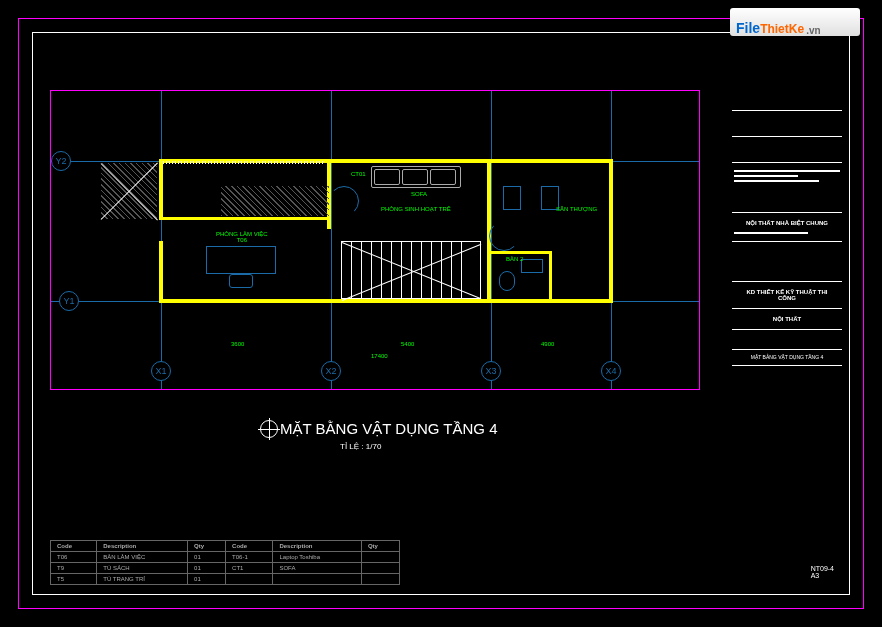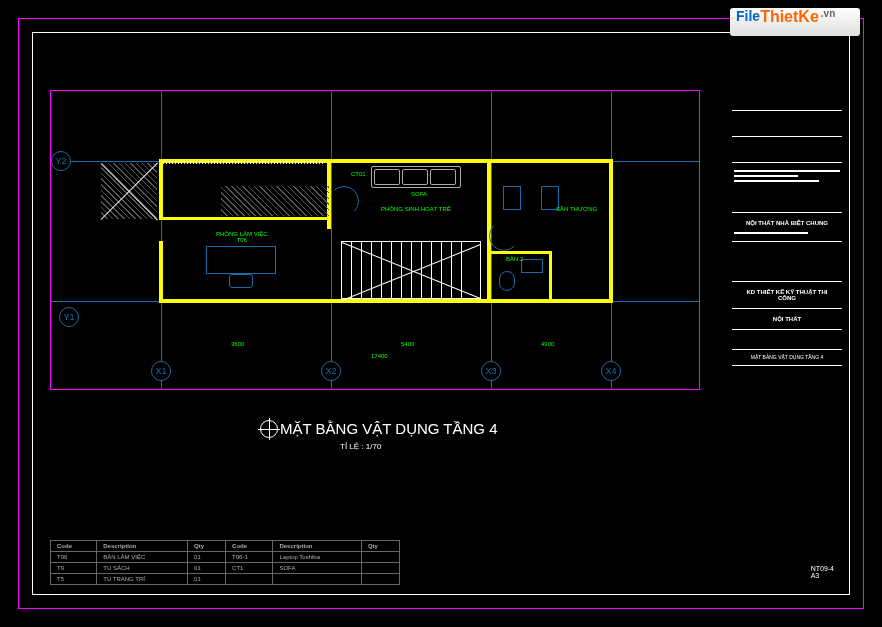--- a/index.html
+++ b/index.html
@@ -21,23 +21,23 @@
 .title-symbol{position:absolute;left:260px;top:420px;width:18px;height:18px;border:1px solid #fff;border-radius:50%}
 .title-symbol::before{content:"";position:absolute;left:50%;top:-3px;bottom:-3px;width:1px;background:#fff}
 .title-symbol::after{content:"";position:absolute;top:50%;left:-3px;right:-3px;height:1px;background:#fff}
 .title-block{position:absolute;right:40px;top:40px;width:110px;bottom:40px}
 .tb-row{border-top:1px solid #fff;padding:4px 2px}
 .tb-text{color:#fff;font-size:5px;line-height:1.3}
 .tb-header{color:#fff;font-size:6px;font-weight:bold;text-align:center;padding:3px}
 .schedule{position:absolute;left:50px;bottom:42px;width:350px}
 .schedule table{border-collapse:collapse;width:100%}
 .schedule td,.schedule th{border:1px solid #666;color:#aaa;font-size:6px;padding:2px 6px;text-align:left}
-.watermark-logo{position:absolute;right:22px;top:8px;width:130px;height:28px;background:linear-gradient(#fff,#e0e0e0);border-radius:3px;display:flex;align-items:flex-start;padding:0 6px;font-weight:bold}
+.watermark-logo{position:absolute;right:22px;top:8px;width:130px;height:28px;background:linear-gradient(#fff,#e0e0e0);border-radius:3px;display:flex;align-items:flex-end;padding:0 6px;font-weight:bold}
 .wm-file{color:#0066cc;font-size:14px}
-.wm-tk{color:#ff6600;font-size:16px}
+.wm-tk{color:#ff6600;font-size:12px}
 .wm-vn{color:#666;font-size:10px;margin-left:2px}
 .watermark-text{position:absolute;left:50%;top:550px;transform:translateX(-50%);color:rgba(200,200,200,0.55);font-size:22px;font-weight:500;white-space:nowrap}
 .stairs{position:absolute;left:360px;top:230px;width:100px;height:60px}
 .stair-step{position:absolute;top:0;bottom:0;width:1px;background:#fff}
 .diag{position:absolute;width:120px;height:1px;background:#fff;transform-origin:left center}
 .door-arc{position:absolute;width:30px;height:30px;border:1px solid #1a6ba8;border-radius:50%;clip-path:polygon(0 0,100% 0,100% 100%)}
 .hatch{position:absolute;background:repeating-linear-gradient(45deg,#555 0,#555 1px,transparent 1px,transparent 4px)}
 .sofa{position:absolute;border:1px solid #aaa;border-radius:2px}
 .balcony-rail{position:absolute;background:repeating-linear-gradient(90deg,#fff 0,#fff 1px,transparent 1px,transparent 3px)}
 .dwg-num{position:absolute;right:48px;bottom:48px;color:#fff;font-size:7px}
@@ -60,21 +60,21 @@
 
     <div class="grid-line grid-h" style="top:70px"></div>
     <div class="grid-line grid-h" style="top:210px"></div>
 
     <div class="grid-line grid-v" style="left:110px"></div>
     <div class="grid-line grid-v" style="left:280px"></div>
     <div class="grid-line grid-v" style="left:440px"></div>
     <div class="grid-line grid-v" style="left:560px"></div>
 
     <div class="grid-bubble" style="left:0;top:60px">Y2</div>
-    <div class="grid-bubble" style="left:8px;top:216px">Y1</div>
+    <div class="grid-bubble" style="left:8px;top:200px">Y1</div>
     <div class="grid-bubble" style="left:100px;top:270px">X1</div>
     <div class="grid-bubble" style="left:270px;top:270px">X2</div>
     <div class="grid-bubble" style="left:430px;top:270px">X3</div>
     <div class="grid-bubble" style="left:550px;top:270px">X4</div>
 
     <div class="dim-text" style="left:180px;top:250px">3600</div>
     <div class="dim-text" style="left:350px;top:250px">5400</div>
     <div class="dim-text" style="left:490px;top:250px">4900</div>
     <div class="dim-text" style="left:320px;top:262px">17400</div>
 

